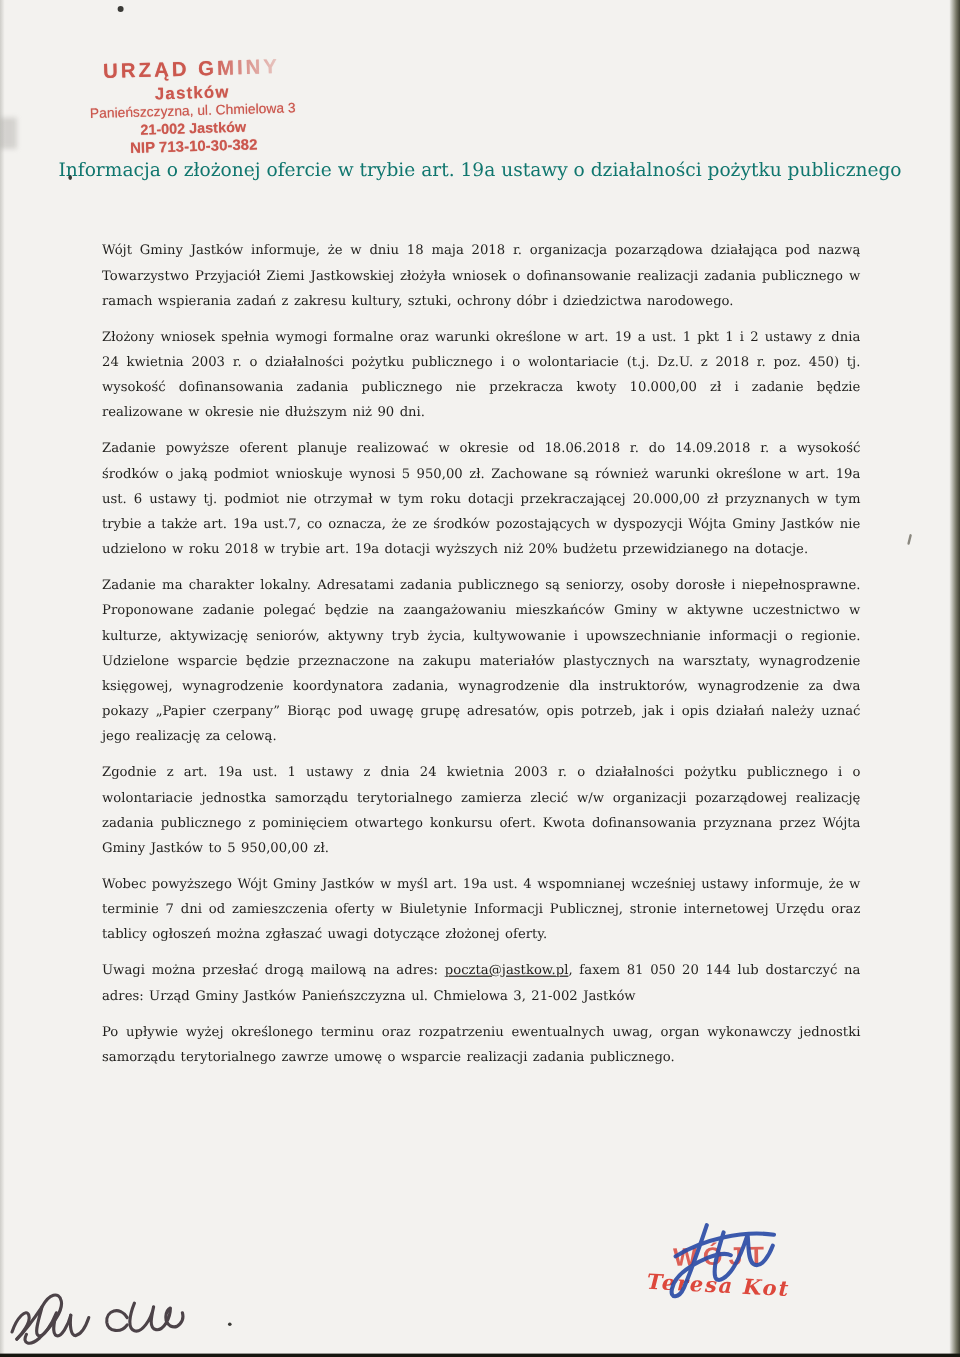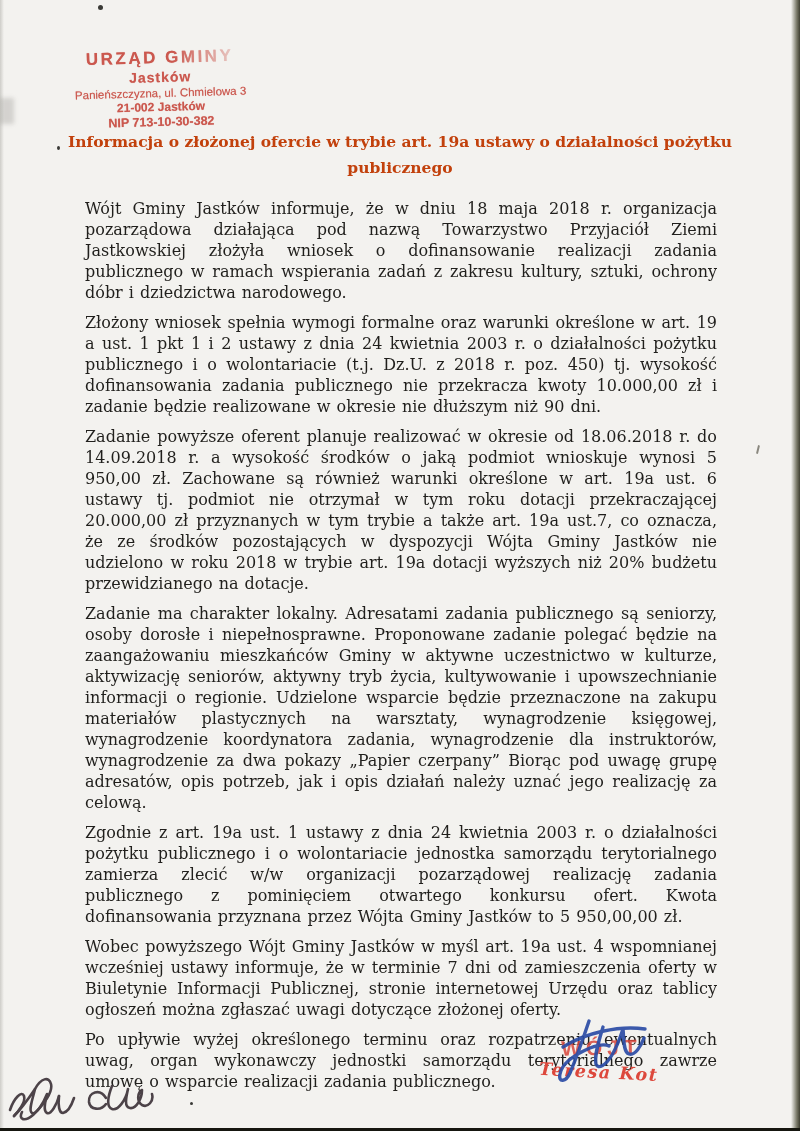--- a/index.html
+++ b/index.html
@@ -28,28 +28,28 @@
     mask-image:linear-gradient(95deg,#000 55%,rgba(0,0,0,.25) 78%,rgba(0,0,0,.55) 100%);
   }
   .stamp .l2{font-size:14px;font-weight:bold;letter-spacing:1px;margin-top:1px;}
   .stamp .l3{font-size:11.5px;margin-top:2px;}
   .stamp .l4{font-size:12px;font-weight:bold;margin-top:1px;}
   .stamp .l5{font-size:12.5px;font-weight:bold;margin-top:1px;}
 
   
   .title{
     position:absolute;left:40px;top:129px;width:720px;
-    text-align:center;font-weight:bold;
-    font-size:15.5px;line-height:26px;color:#c2410c;
+    text-align:center;font-weight:normal;
+    font-size:15.5px;line-height:26px;color:#0f766e;
   }
 
   
   .doc-body{
     position:absolute;left:85px;top:198px;width:632px;
-    color:#201f1c;font-size:16px;line-height:21px;
+    color:#201f1c;font-size:11px;line-height:21px;
     text-align:justify;word-spacing:1px;
   }
   .doc-body p{margin:0 0 9px 0;}
   .email{
     color:#201f1c;text-decoration:underline;
   }
 
   
   .wojt-stamp{
     position:absolute;left:561px;top:1036px;
@@ -110,20 +110,21 @@
     <div>Informacja o złożonej ofercie w trybie art. 19a ustawy o działalności pożytku publicznego</div>
   </div>
 
   <div class="doc-body">
     <p>Wójt Gminy Jastków informuje, że w dniu 18 maja 2018 r. organizacja pozarządowa działająca pod nazwą Towarzystwo Przyjaciół Ziemi Jastkowskiej złożyła wniosek o dofinansowanie realizacji zadania publicznego w ramach wspierania zadań z zakresu kultury, sztuki, ochrony dóbr i dziedzictwa narodowego.</p>
     <p>Złożony wniosek spełnia wymogi formalne oraz warunki określone w art. 19 a ust. 1 pkt 1 i 2 ustawy z dnia 24 kwietnia 2003 r. o działalności pożytku publicznego i o wolontariacie (t.j. Dz.U. z 2018 r. poz. 450) tj. wysokość dofinansowania zadania publicznego nie przekracza kwoty 10.000,00 zł i zadanie będzie realizowane w okresie nie dłuższym niż 90 dni.</p>
     <p>Zadanie powyższe oferent planuje realizować w okresie od 18.06.2018 r. do 14.09.2018 r. a wysokość środków o jaką podmiot wnioskuje wynosi 5 950,00 zł. Zachowane są również warunki określone w art. 19a ust. 6 ustawy tj. podmiot nie otrzymał w tym roku dotacji przekraczającej 20.000,00 zł przyznanych w tym trybie a także art. 19a ust.7, co oznacza, że ze środków pozostających w dyspozycji Wójta Gminy Jastków nie udzielono w roku 2018 w trybie art. 19a dotacji wyższych niż 20% budżetu przewidzianego na dotacje.</p>
     <p>Zadanie ma charakter lokalny. Adresatami zadania publicznego są seniorzy, osoby dorosłe i niepełnosprawne. Proponowane zadanie polegać będzie na zaangażowaniu mieszkańców Gminy w aktywne uczestnictwo w kulturze, aktywizację seniorów, aktywny tryb życia, kultywowanie i upowszechnianie informacji o regionie. Udzielone wsparcie będzie przeznaczone na zakupu materiałów plastycznych na warsztaty, wynagrodzenie księgowej, wynagrodzenie koordynatora zadania, wynagrodzenie dla instruktorów, wynagrodzenie za dwa pokazy „Papier czerpany” Biorąc pod uwagę grupę adresatów, opis potrzeb, jak i opis działań należy uznać jego realizację za celową.</p>
     <p>Zgodnie z art. 19a ust. 1 ustawy z dnia 24 kwietnia 2003 r. o działalności pożytku publicznego i o wolontariacie jednostka samorządu terytorialnego zamierza zlecić w/w organizacji pozarządowej realizację zadania publicznego z pominięciem otwartego konkursu ofert. Kwota dofinansowania przyznana przez Wójta Gminy Jastków to 5 950,00,00 zł.</p>
     <p>Wobec powyższego Wójt Gminy Jastków w myśl art. 19a ust. 4 wspomnianej wcześniej ustawy informuje, że w terminie 7 dni od zamieszczenia oferty w Biuletynie Informacji Publicznej, stronie internetowej Urzędu oraz tablicy ogłoszeń można zgłaszać uwagi dotyczące złożonej oferty.</p>
+    <p><span>Uwagi można przesłać drogą mailową na adres: </span><span class="email">poczta@jastkow.pl</span><span>, faxem 81 050 20 144 lub dostarczyć na adres: Urząd Gminy Jastków Panieńszczyzna ul. Chmielowa 3, 21-002 Jastków</span></p>
     <p>Po upływie wyżej określonego terminu oraz rozpatrzeniu ewentualnych uwag, organ wykonawczy jednostki samorządu terytorialnego zawrze umowę o wsparcie realizacji zadania publicznego.</p>
   </div>
 
   <div class="wojt-stamp">WÓJT</div>
   <svg class="sig-ink" width="120" height="72" viewBox="0 0 120 72">
     <g fill="none" stroke="#2c4da6" stroke-width="3.4" stroke-linecap="round" stroke-linejoin="round" opacity="0.92">
       <path d="M18 34 C40 20 74 12 100 16"></path>
       <path d="M44 8 C38 26 30 48 25 60 C21 69 13 70 15 61 C17 50 31 41 45 35 C53 32 60 31 64 33"></path>
       <path d="M58 14 C54 27 49 43 51 51 C53 57 61 52 67 42 C73 32 76 22 78 16 C79 25 78 39 84 41 C90 43 96 33 99 25"></path>
     </g>

